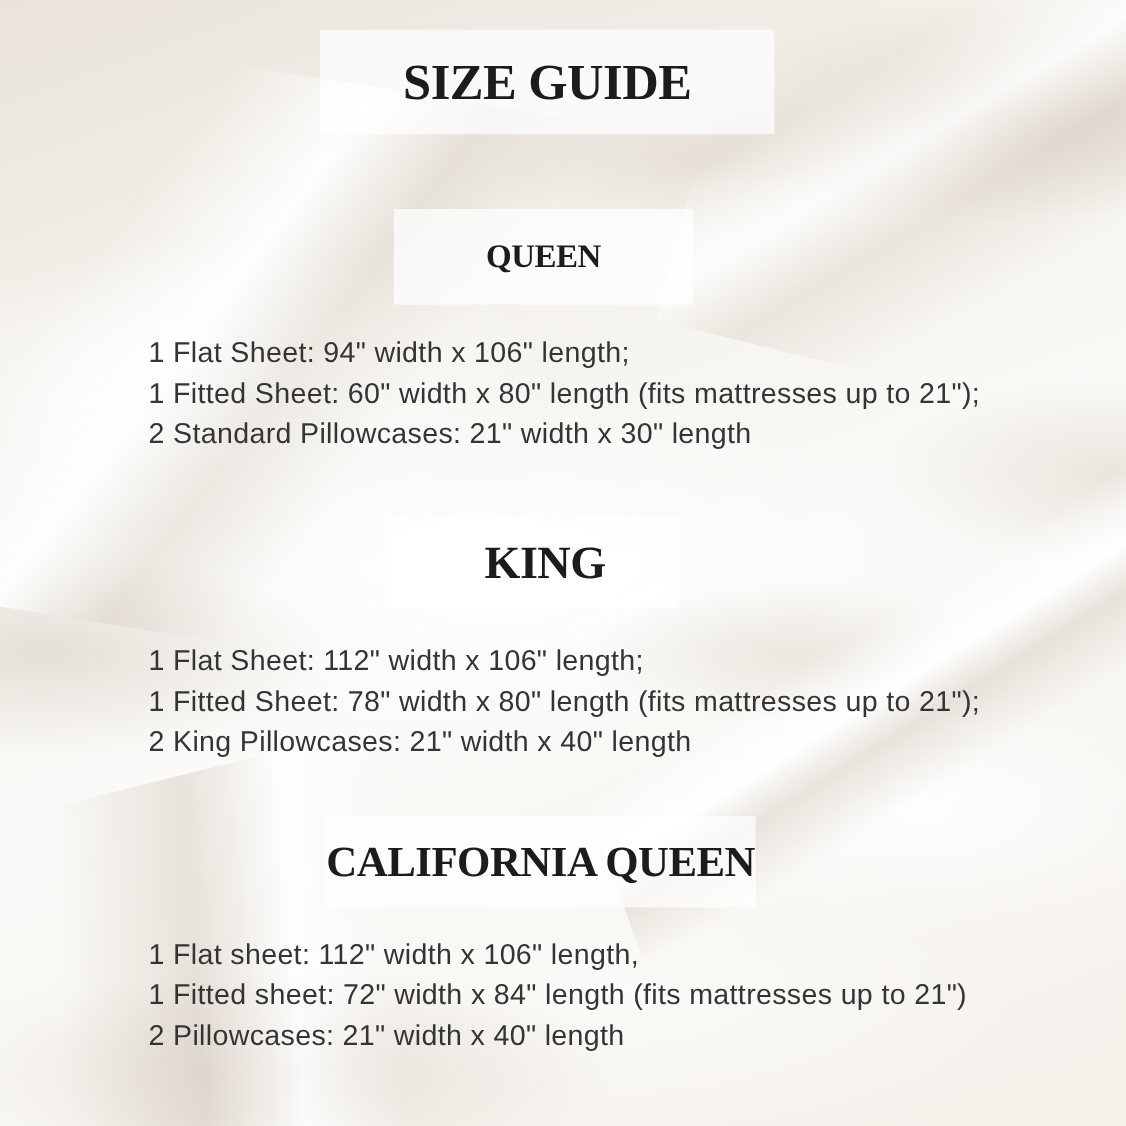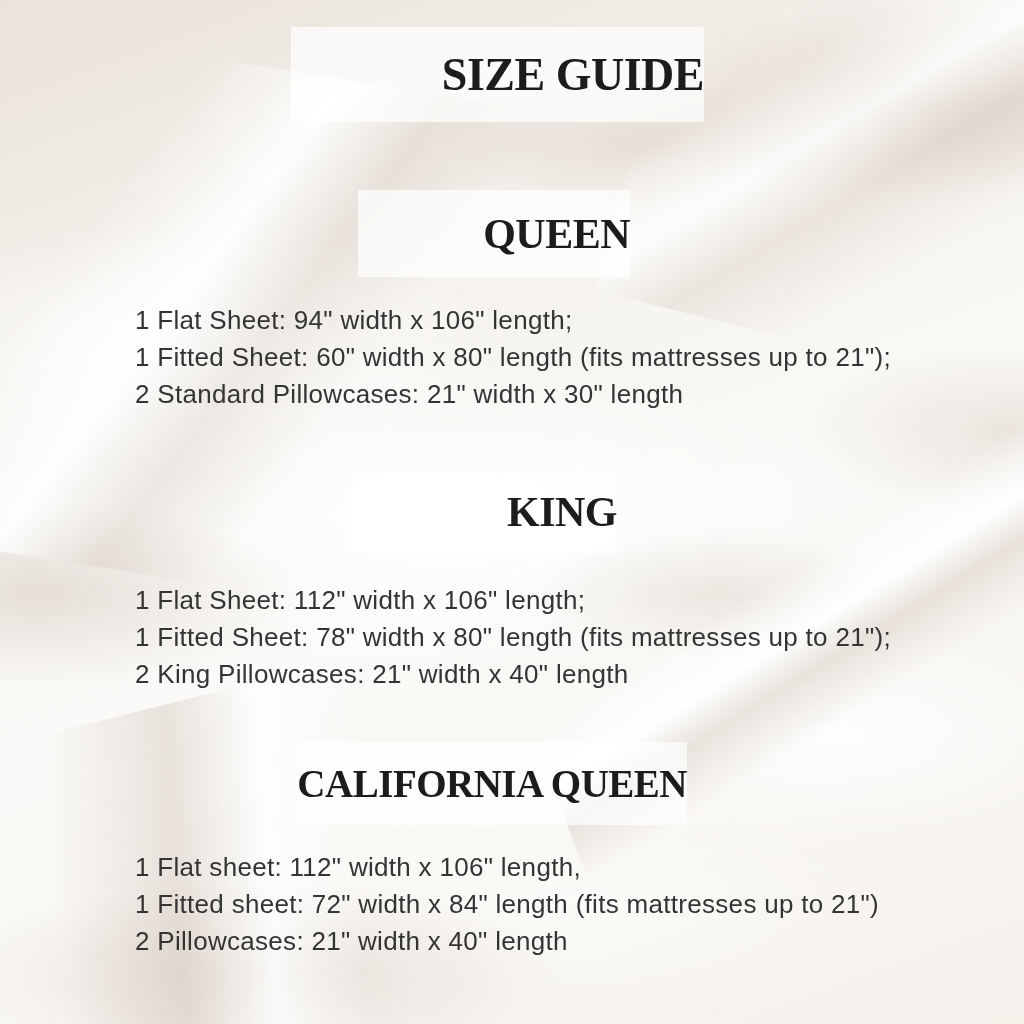--- a/index.html
+++ b/index.html
@@ -45,34 +45,34 @@
   .fold-4{ 
     left:640px;top:-60px;width:520px;height:420px;
     background:linear-gradient(135deg, rgba(255,255,255,.0) 30%, rgba(255,255,255,.8) 42%, rgba(210,200,186,.35) 52%, rgba(210,200,186,0) 66%);
     transform:rotate(14deg);
   }
 
   
   .panel{
     position:absolute;
     background:rgba(255,255,255,.72);
-    display:flex;align-items:center;justify-content:flex-end;
+    display:flex;align-items:center;justify-content:center;
   }
   .heading{
     margin:0;
     font-family:"Liberation Serif",serif;
     font-weight:700;
     color:#1c1c1c;
     white-space:nowrap;
     letter-spacing:-0.5px;
   }
   #title-panel{left:291px;top:27px;width:413px;height:95px;}
   #title-panel .heading{font-size:46px;}
   #queen-panel{left:358px;top:190px;width:272px;height:87px;}
-  #queen-panel .heading{font-size:42px;}
+  #queen-panel .heading{font-size:30px;}
   #king-panel{left:350px;top:471px;width:267px;height:82px;}
   #king-panel .heading{font-size:42px;margin-left:24px;}
   #calking-panel{left:296px;top:742px;width:391px;height:83px;}
   #calking-panel .heading{font-size:39px;}
 
   
   .specs{position:absolute;left:135px;width:830px;}
   #queen-specs{top:302px;}
   #king-specs{top:582px;}
   #calking-specs{top:849px;}

